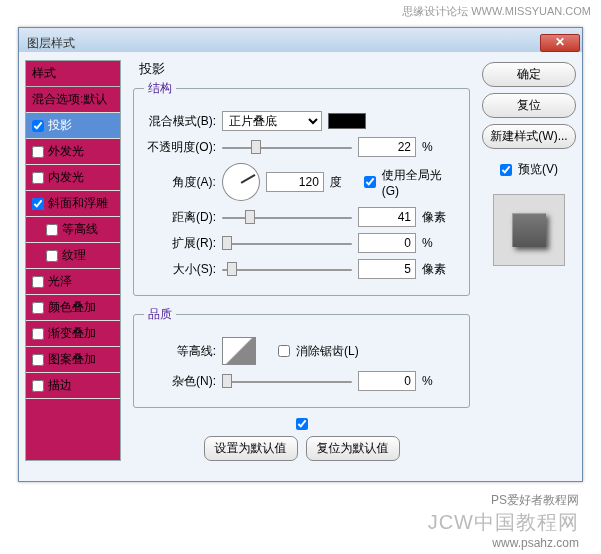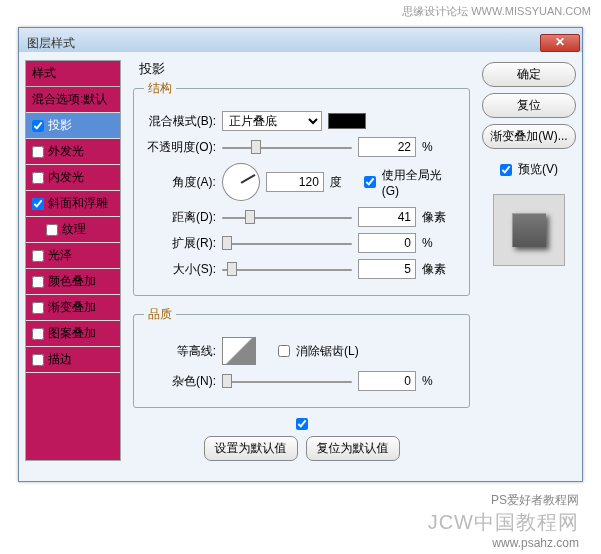--- a/index.html
+++ b/index.html
@@ -12,21 +12,21 @@
 .body { display: flex; padding: 8px 6px 20px 6px; gap: 4px; background: #eef4fa; }
 .styles { width: 96px; border: 1px solid #9aa; background: #be185d; }
 .shead { padding: 4px 6px; border-bottom: 1px solid #bbb; }
 .srow { padding: 4px 6px; border-bottom: 1px solid #ddd; display: flex; align-items: center; gap: 4px; cursor: default; }
 .srow.sel { background: #5a8ed6; color: #fff; }
 .srow.indent { padding-left: 20px; }
 input[type=checkbox] { width: 12px; height: 12px; }
 .main { flex: 1; padding: 0 8px; }
 .mhead { font-size: 13px; margin-bottom: 2px; padding-left: 6px; }
 fieldset { border: 1px solid #9aa; border-radius: 3px; padding: 8px 10px 10px 10px; margin-bottom: 10px; }
-legend { padding: 0 4px; color: #a16207; }
+legend { padding: 0 4px; color: #4c1d95; }
 .row { display: flex; align-items: center; margin: 6px 0; gap: 6px; }
 .lbl { width: 72px; text-align: right; }
 select { border: 1px solid #999; background: #fff; padding: 1px 2px; width: 100px; height: 20px; }
 .swatch { width: 38px; height: 16px; background: #000; border: 1px solid #666; display: inline-block; }
 .slider { flex: 1; height: 20px; display: flex; align-items: center; position: relative; max-width: 130px; }
 .slider::before { content:""; position:absolute; left:0; right:0; top:50%; height:2px; background:#999; border-radius:1px; }
 .thumb { width:10px; height:14px; background:#e6e6e6; border:1px solid #888; position:relative; z-index:1; }
 .numbox { width: 58px; height: 20px; border: 1px solid #999; background: #fff; text-align: right; padding: 2px 4px; }
 .unit { width: 28px; }
 .angle { width: 38px; height: 38px; border: 1px solid #888; border-radius: 50%; background: #fff; position: relative; }
@@ -66,20 +66,24 @@
       <div class="srow">
           <input type="checkbox" style="">
           <span>内发光</span>
         </div>
       <div class="srow">
           <input type="checkbox" checked="" style="">
           <span>斜面和浮雕</span>
         </div>
       <div class="srow indent">
           <input type="checkbox" style="">
+          <span>等高线</span>
+        </div>
+      <div class="srow indent">
+          <input type="checkbox" style="">
           <span>纹理</span>
         </div>
       <div class="srow">
           <input type="checkbox" style="">
           <span>光泽</span>
         </div>
       <div class="srow">
           <input type="checkbox" style="">
           <span>颜色叠加</span>
         </div>
@@ -172,21 +176,21 @@
       </div>
       <div class="btns" style="justify-content:center">
         <button class="pb">设置为默认值</button>
         <button class="pb">复位为默认值</button>
       </div>
     </div>
 
     <div class="right">
       <button class="rb">确定</button>
       <button class="rb">复位</button>
-      <button class="rb">渐变叠加(W)...</button>
+      <button class="rb">新建样式(W)...</button>
       <div class="row" style="justify-content:center">
         <input type="checkbox" checked="" style="">
         <span>预览(V)</span>
       </div>
       <div class="prevbox">
           <div class="inner"></div>
         </div>
     </div>
   </div>
 </div>

